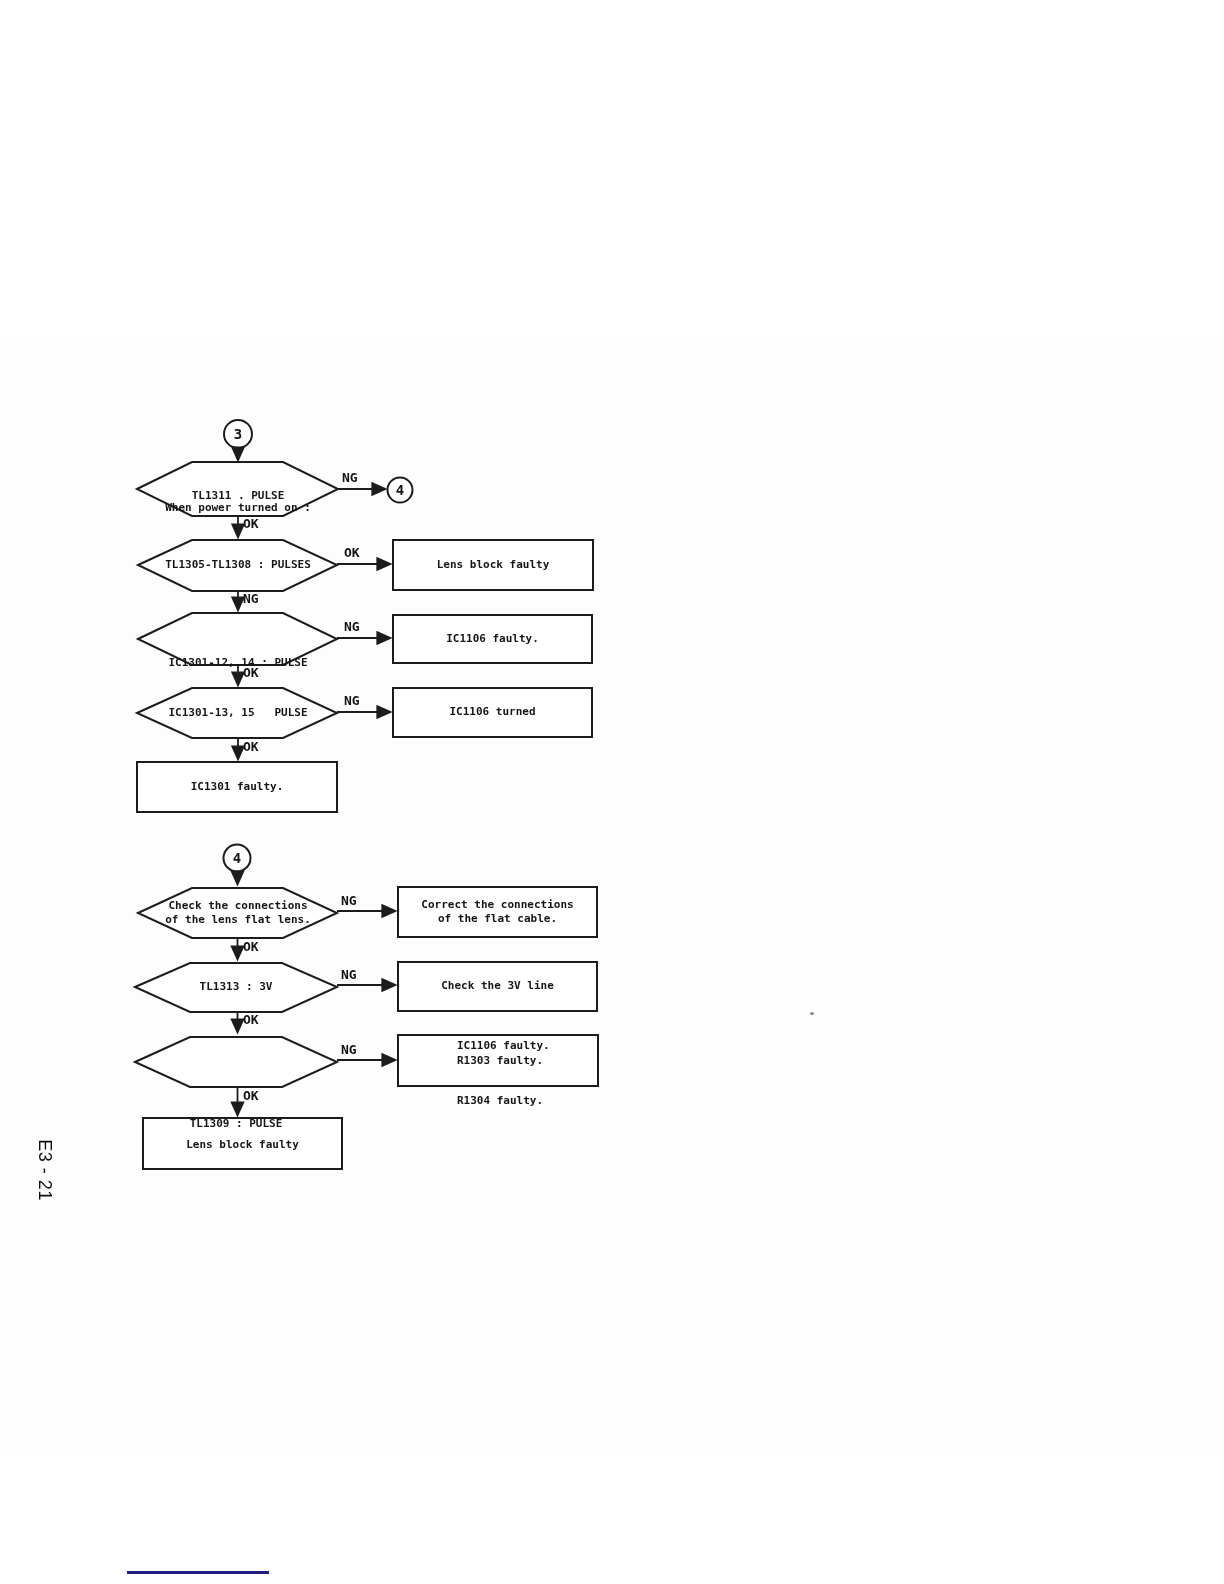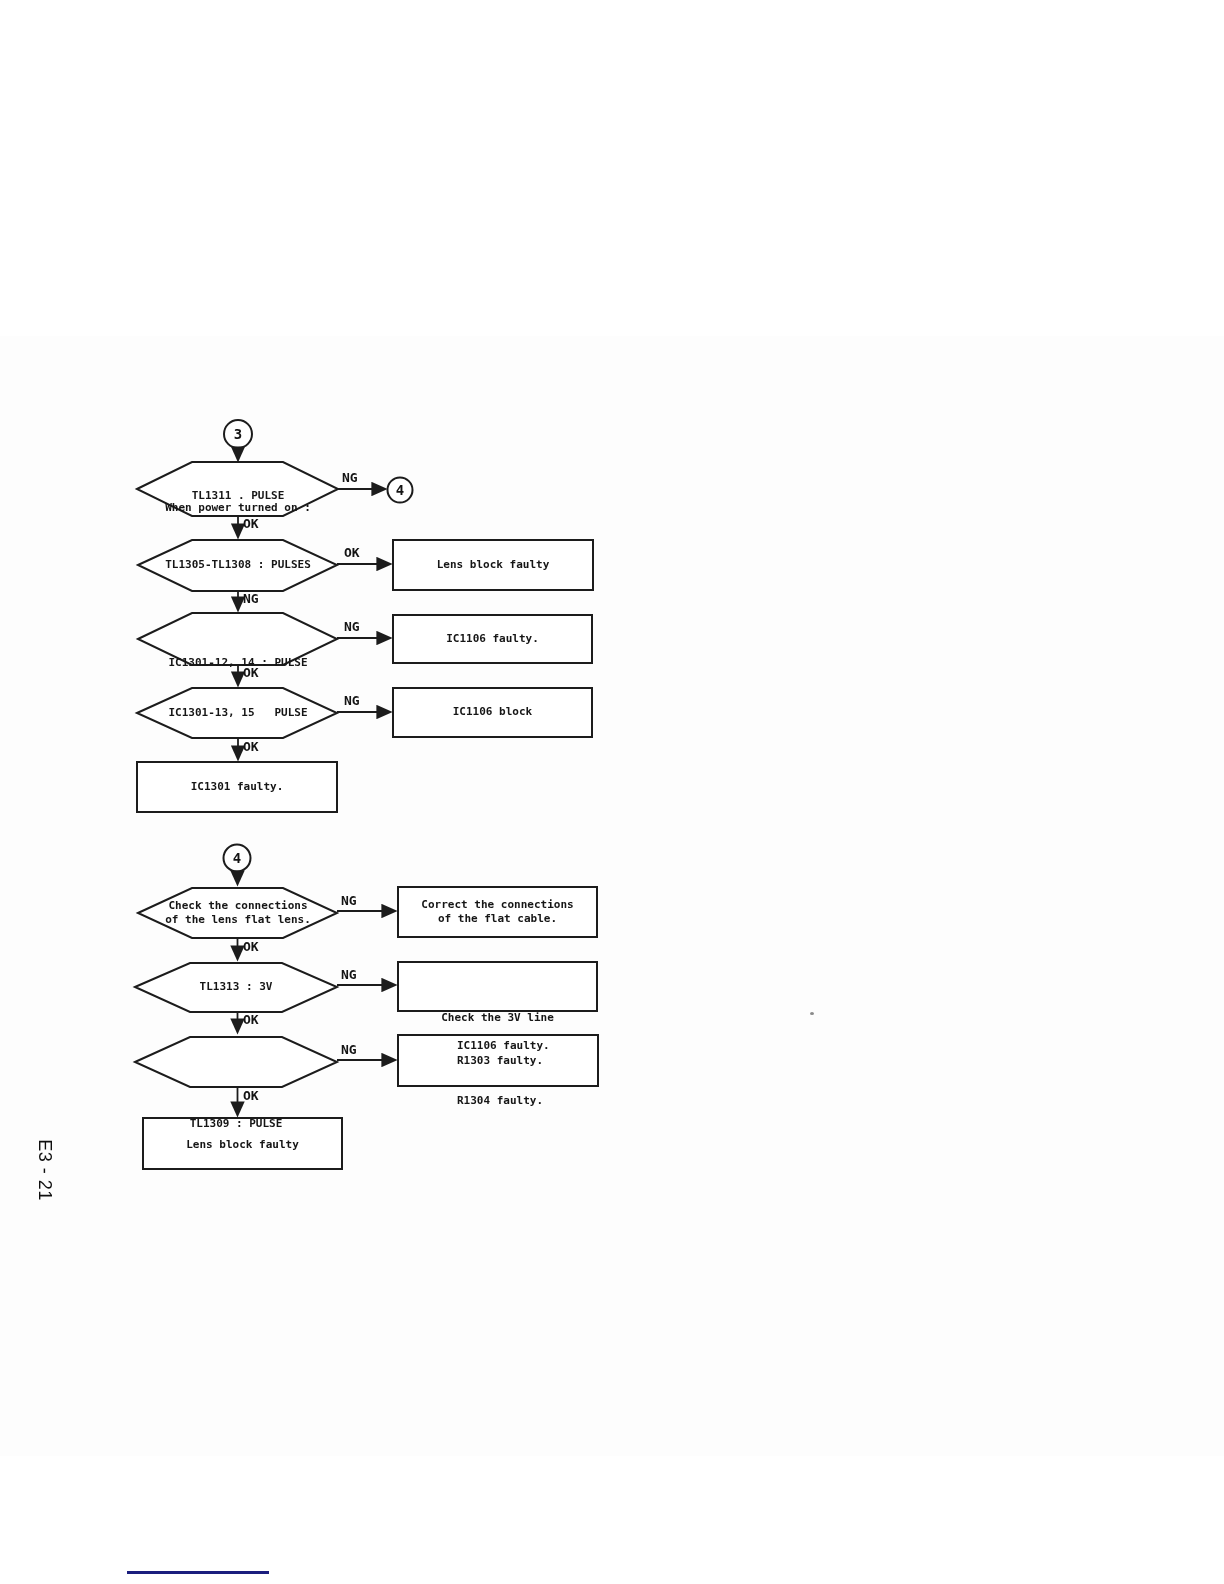--- a/index.html
+++ b/index.html
@@ -124,31 +124,31 @@
   <div class="num" style="left:225px;top:850px;">4</div>
 
   <div class="txt" style="left:150px;top:492px;width:176px;margin-top:9px;">When power turned on :</div>
   <div class="txt" style="left:150px;top:489px;width:176px;">TL1311 . PULSE</div>
   <div class="txt" style="left:140px;top:558px;width:196px;">TL1305-TL1308 : PULSES</div>
   <div class="txt" style="left:140px;top:632px;width:196px;margin-top:24px;">IC1301-12, 14 : PULSE</div>
   <div class="txt" style="left:140px;top:706px;width:196px;">IC1301-13, 15   PULSE</div>
 
   <div class="txt" style="left:393px;top:558px;width:200px;">Lens block faulty</div>
   <div class="txt" style="left:393px;top:632px;width:199px;">IC1106 faulty.</div>
-  <div class="txt" style="left:393px;top:705px;width:199px;">IC1106 block</div>
+  <div class="txt" style="left:393px;top:705px;width:199px;">IC1106 turned</div>
   <div class="txt" style="left:137px;top:780px;width:200px;text-align:center;">IC1301 faulty.</div>
 
   <div class="txt" style="left:140px;top:899px;width:196px;">Check the connections</div>
   <div class="txt" style="left:140px;top:913px;width:196px;">of the lens flat lens.</div>
   <div class="txt" style="left:138px;top:980px;width:196px;">TL1313 : 3V</div>
   <div class="txt" style="left:138px;top:1117px;width:196px;">TL1309 : PULSE</div>
 
   <div class="txt" style="left:398px;top:898px;width:199px;">Correct the connections</div>
   <div class="txt" style="left:398px;top:912px;width:199px;">of the flat cable.</div>
-  <div class="txt" style="left:398px;top:979px;width:199px;margin-top:32px;">Check the 3V line</div>
+  <div class="txt" style="left:398px;top:979px;width:199px;">Check the 3V line</div>
   <div class="txt left" style="left:457px;top:1038px;width:140px;line-height:15px;">IC1106 faulty.</div>
   <div class="txt left" style="left:457px;top:1053px;width:140px;line-height:15px;">R1303 faulty.</div>
   <div class="txt left" style="left:457px;top:1068px;width:140px;line-height:15px;margin-top:25px;">R1304 faulty.</div>
   <div class="txt" style="left:143px;top:1138px;width:199px;">Lens block faulty</div>
 
   <div class="lbl" style="left:342px;top:471px;">NG</div>
   <div class="lbl" style="left:243px;top:517px;">OK</div>
   <div class="lbl" style="left:344px;top:546px;">OK</div>
   <div class="lbl" style="left:243px;top:592px;">NG</div>
   <div class="lbl" style="left:344px;top:620px;">NG</div>

